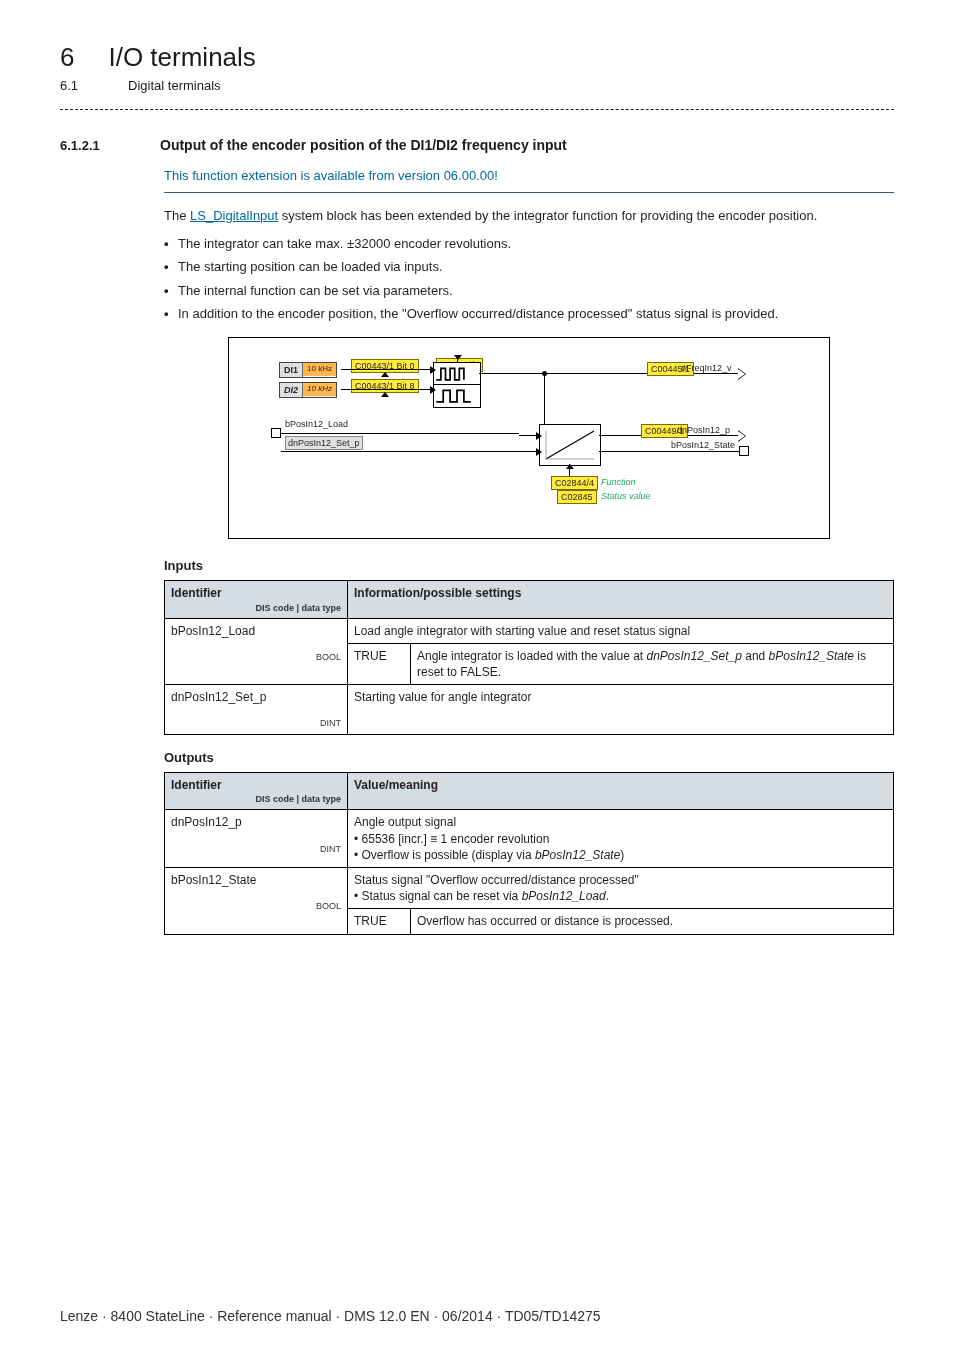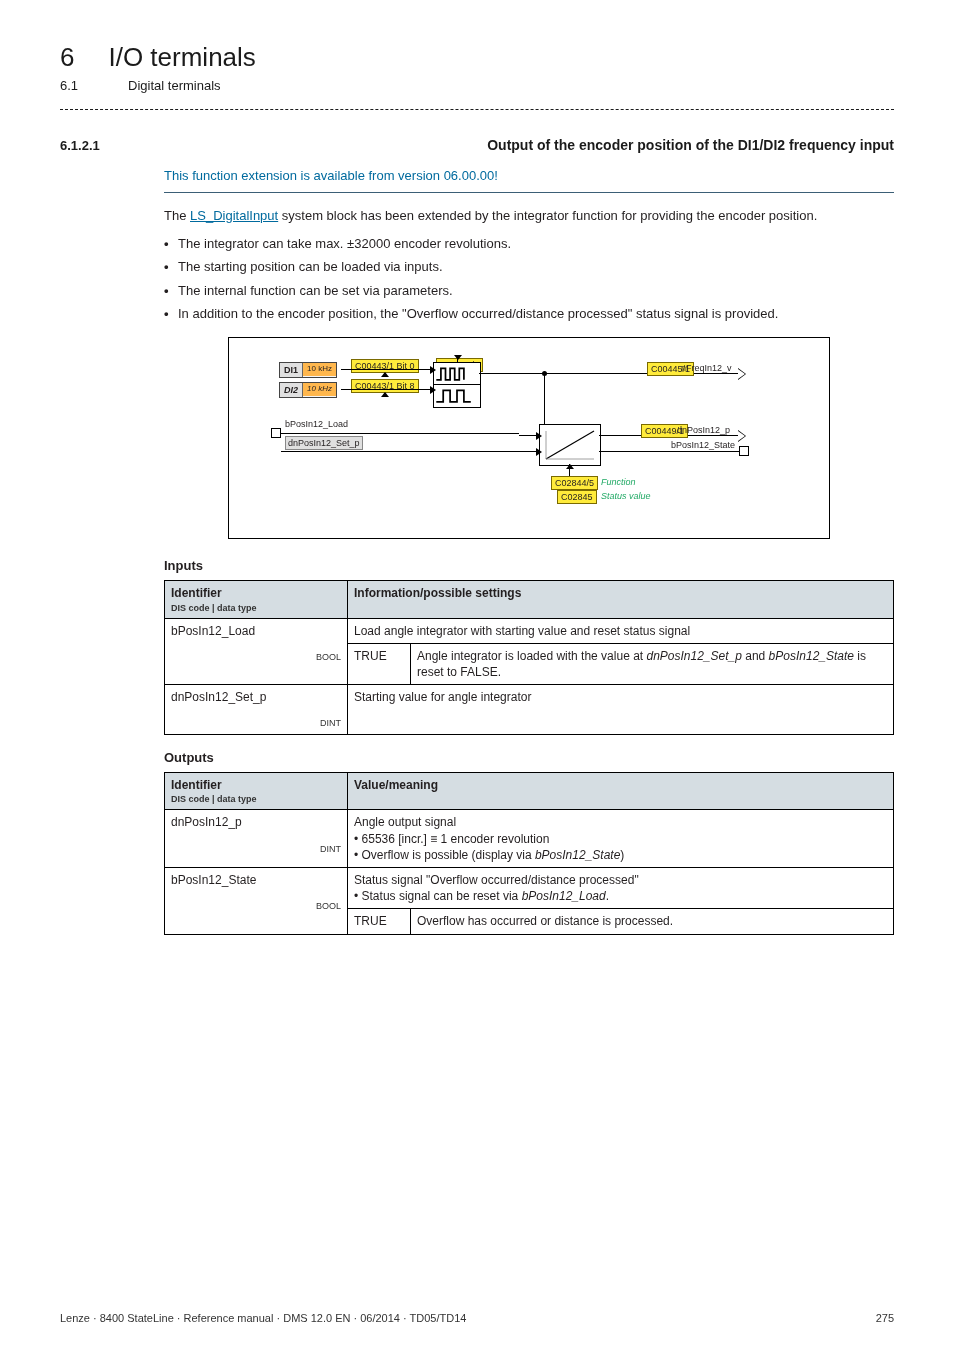--- a/index.html
+++ b/index.html
@@ -4,21 +4,21 @@
 <style>
   html,body{margin:0;padding:0;background:#fff;color:#231f20;font-family:"Segoe UI",Arial,sans-serif;font-size:13px;line-height:1.35;}
   .page{width:954px;min-height:1350px;margin:0 auto;padding:40px 60px 30px 60px;box-sizing:border-box;position:relative;}
   .head-row{display:flex;align-items:baseline;gap:34px;}
   .chap-num{font-size:26px;font-weight:400;color:#1b1b1b;}
   .chap-title{font-size:26px;font-weight:400;color:#1b1b1b;}
   .sub-row{display:flex;align-items:baseline;gap:50px;margin-top:2px;}
   .sub-num{font-size:13px;color:#1b1b1b;}
   .sub-title{font-size:13px;color:#1b1b1b;}
   .dashed-rule{margin:14px 0 26px 0;border:none;border-top:1.5px dashed #1b1b1b;}
-  .sec-row{display:flex;align-items:baseline;gap:20px;justify-content:space-between;}
+  .sec-row{display:flex;align-items:baseline;gap:28px;}
   .sec-num{font-size:13px;font-weight:700;color:#1b1b1b;min-width:72px;}
   .sec-title{font-size:14px;font-weight:700;color:#1b1b1b;}
   .avail{color:#006a9e;font-size:13px;margin:12px 0 8px 104px;}
   .rule-blue{border:none;border-top:1px solid #3b5f76;margin:0 0 14px 0;}
   .body-block{margin-left:104px;}
   .para{margin:0 0 10px 0;}
   .link{color:#006a9e;text-decoration:underline;cursor:pointer;}
   ul.bullets{list-style:none;padding:0;margin:0 0 14px 0;}
   ul.bullets li{position:relative;padding-left:14px;margin-bottom:6px;}
   ul.bullets li::before{content:"•";position:absolute;left:0;top:0;font-weight:700;}
@@ -37,23 +37,23 @@
   .small-port{width:8px;height:8px;border:1px solid #000;background:#fff;position:absolute;}
   .integ-box{position:absolute;border:1px solid #000;width:60px;height:40px;background:#fff;}
   .integ-box svg{width:100%;height:100%;}
   .pulse-box{position:absolute;border:1px solid #000;width:46px;height:22px;background:#fff;display:flex;align-items:center;justify-content:center;}
   .dashes{position:absolute;border-top:1px dashed #000;}
   .label-abs{position:absolute;white-space:nowrap;}
   .strong-h{font-weight:700;margin:10px 0 6px 0;}
   table.info{border-collapse:collapse;width:100%;font-size:12px;margin-bottom:14px;}
   table.info th,table.info td{border:1px solid #000;padding:4px 6px;vertical-align:top;text-align:left;}
   table.info thead th{background:#d5dde2;font-weight:700;}
-  .dis-code{font-size:9px;color:#333;display:block;}
+  .dis-code{font-size:9px;color:#333;display:block;text-align:right;}
   .dtype{font-size:9px;color:#333;display:block;text-align:right;margin-top:12px;}
-  .footer{position:absolute;bottom:24px;left:60px;right:60px;display:flex;justify-content:space-between;font-size:11px;color:#333;}
+  .footer{position:absolute;bottom:24px;left:60px;right:60px;display:flex;justify-content:flex-start;font-size:14px;color:#333;}
   td.keycell{width:50px;text-align:right;}
 </style>
 </head>
 <body>
 
 <div class="page">
 
   <div class="head-row">
     <span class="chap-num">6</span>
     <span class="chap-title">I/O terminals</span>
@@ -146,21 +146,21 @@
       <div class="wire wire-h arrow-r-open" style="left:370px;top:97px;width:140px;"></div>
       <span class="label-abs yellow" style="left:412px;top:86px;">C00449/1</span>
       <span class="label-abs" style="left:448px;top:86px;">dnPosIn12_p</span>
 
       <div class="wire wire-h" style="left:370px;top:113px;width:140px;"></div>
       <div class="small-port" style="left:510px;top:108px;"></div>
       <span class="label-abs" style="left:442px;top:101px;">bPosIn12_State</span>
 
       <div class="wire wire-v" style="left:340px;top:126px;height:14px;"></div>
       <div style="position:absolute;left:337px;top:126px;border-left:4px solid transparent;border-right:4px solid transparent;border-bottom:5px solid #000;"></div>
-      <span class="label-abs yellow" style="left:322px;top:138px;">C02844/5</span>
+      <span class="label-abs yellow" style="left:322px;top:138px;">C02844/4</span>
       <span class="label-abs" style="left:372px;top:138px;font-style:italic;color:#2a6;">Function</span>
       <span class="label-abs yellow" style="left:328px;top:152px;">C02845</span>
       <span class="label-abs" style="left:372px;top:152px;font-style:italic;color:#2a6;">Status value</span>
     </div>
 
     <div class="strong-h">Inputs</div>
     <table class="info">
       <thead>
         <tr>
           <th style="width:170px;">

